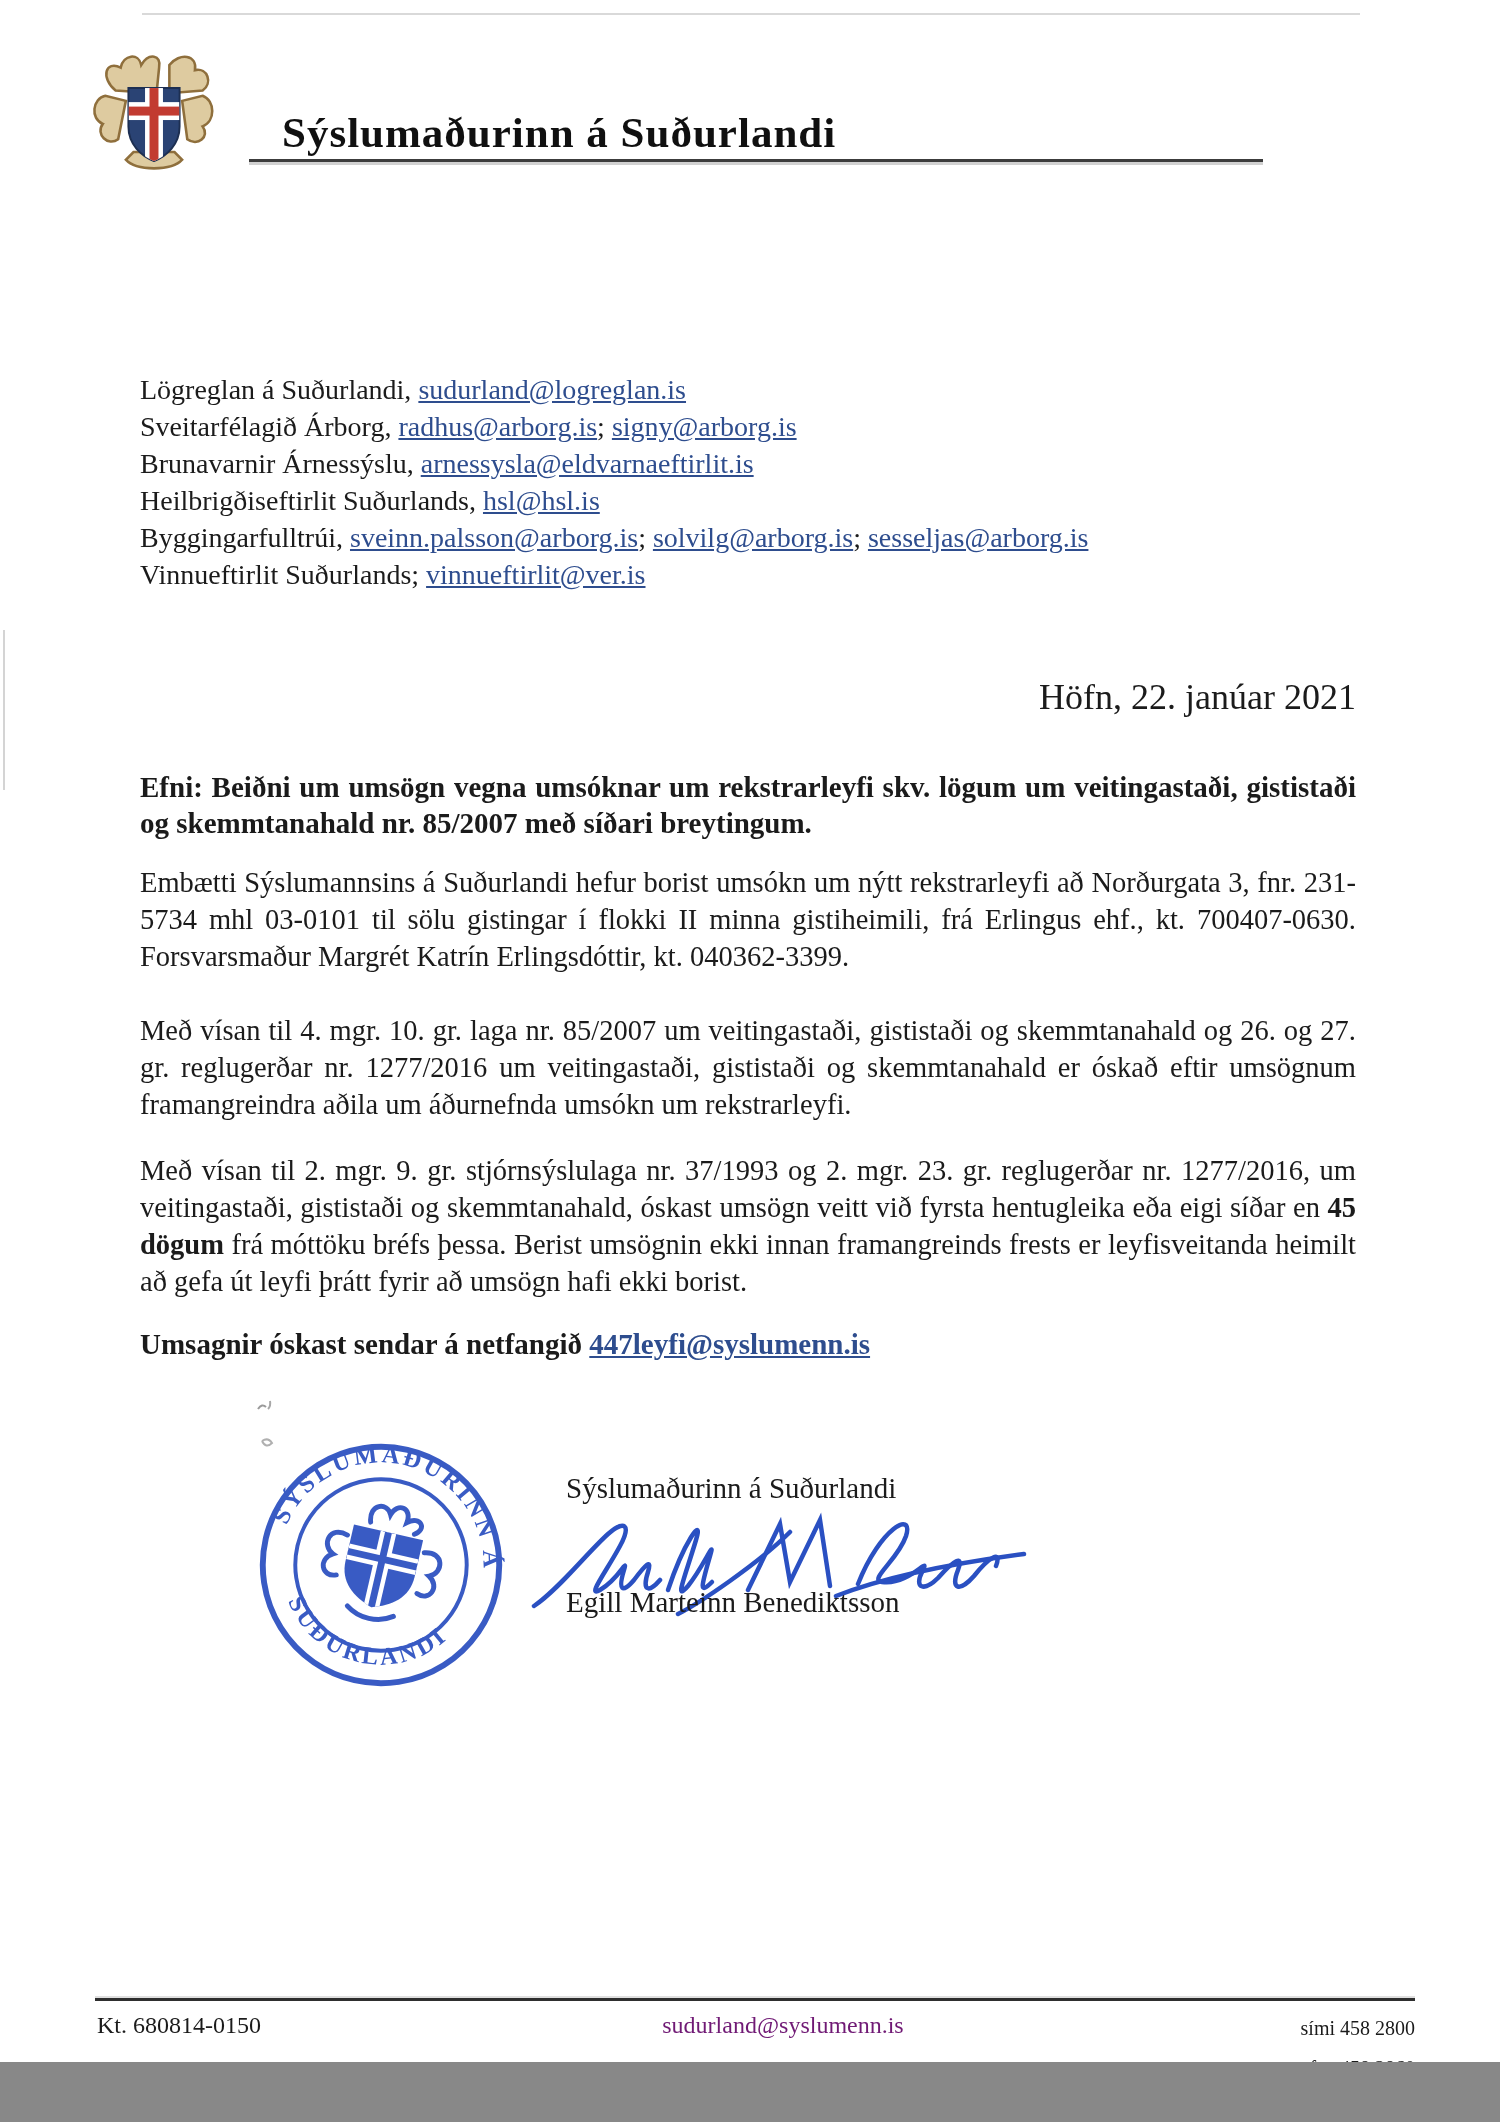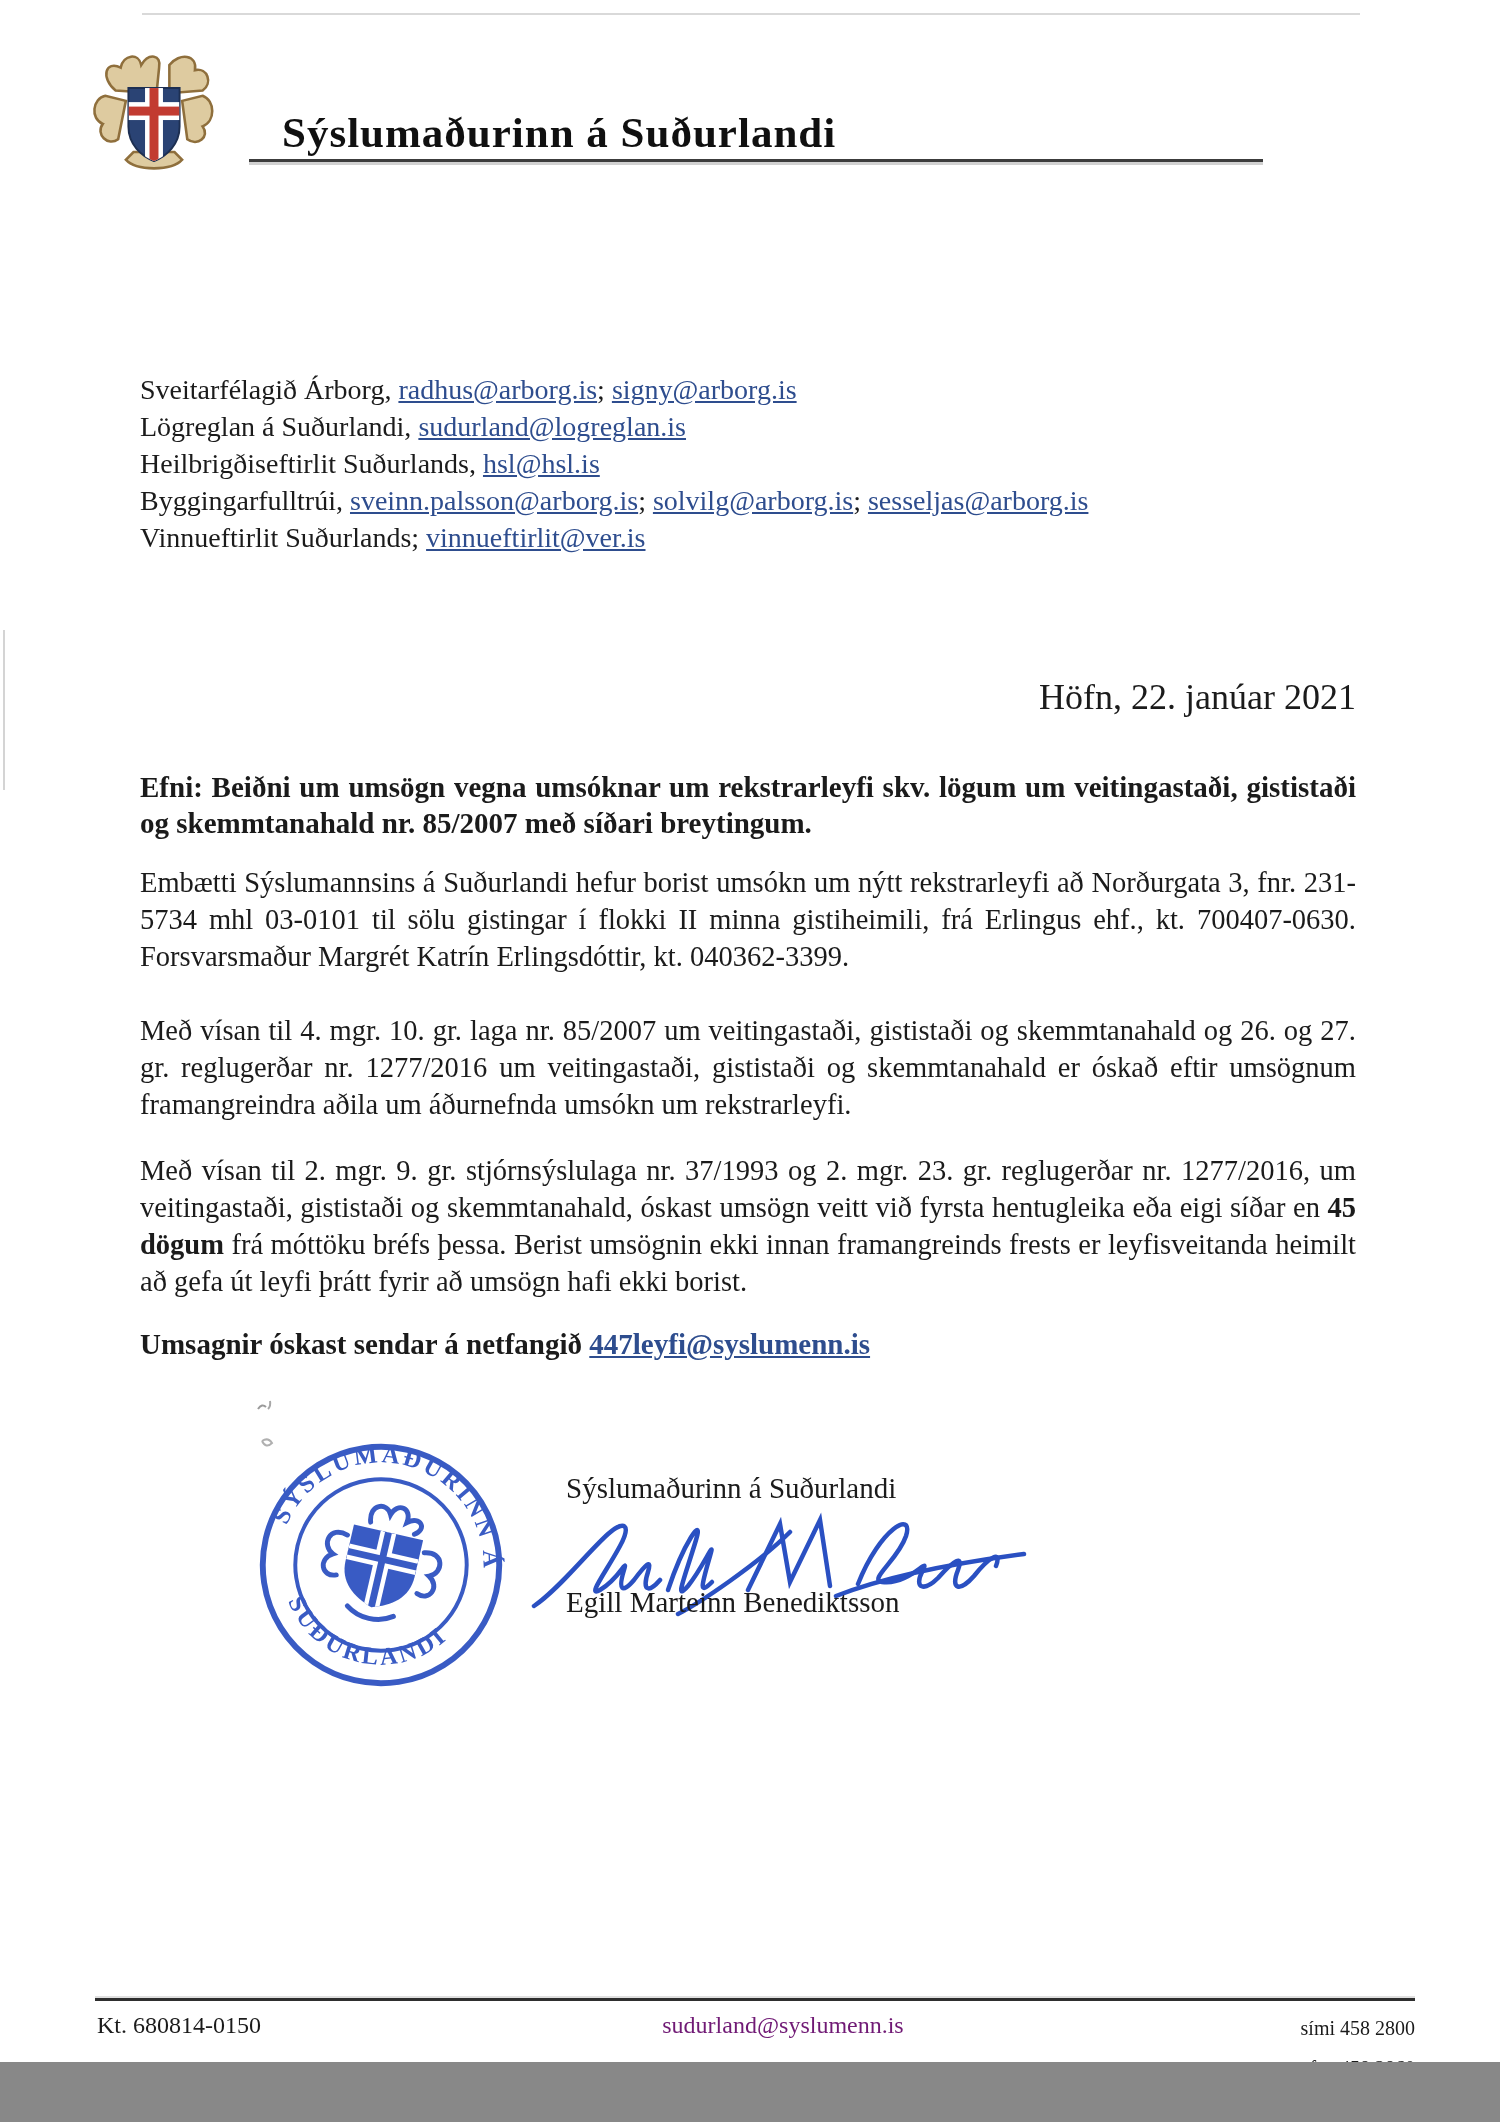--- a/index.html
+++ b/index.html
@@ -73,22 +73,23 @@
       <rect x="30" y="39" width="40" height="14" fill="#ffffff"></rect>
       <rect x="46.5" y="28" width="7" height="60" fill="#c23b31"></rect>
       <rect x="30" y="42.5" width="40" height="7" fill="#c23b31"></rect>
     </g>
   </svg>
 
   <div class="title">Sýslumaðurinn á Suðurlandi</div>
   <div class="title-rule"></div>
 
   <div class="recipients" id="recipients">
+      <div><span>Lögreglan á Suðurlandi, </span><a href="#" class="link">sudurland@logreglan.is</a></div>
       <div><span>Sveitarfélagið Árborg, </span><a href="#" class="link">radhus@arborg.is</a><span>; </span><a href="#" class="link">signy@arborg.is</a></div>
-      <div><span>Lögreglan á Suðurlandi, </span><a href="#" class="link">sudurland@logreglan.is</a></div>
+      <div><span>Brunavarnir Árnessýslu, </span><a href="#" class="link">arnessysla@eldvarnaeftirlit.is</a></div>
       <div><span>Heilbrigðiseftirlit Suðurlands, </span><a href="#" class="link">hsl@hsl.is</a></div>
       <div><span>Byggingarfulltrúi, </span><a href="#" class="link">sveinn.palsson@arborg.is</a><span>; </span><a href="#" class="link">solvilg@arborg.is</a><span>; </span><a href="#" class="link">sesseljas@arborg.is</a></div>
       <div><span>Vinnueftirlit Suðurlands; </span><a href="#" class="link">vinnueftirlit@ver.is</a></div>
     </div>
 
   <div class="dateline">Höfn, 22. janúar 2021</div>
 
   <div class="subject">Efni: Beiðni um umsögn vegna umsóknar um rekstrarleyfi skv. lögum um veitingastaði, gististaði og skemmtanahald nr. 85/2007 með síðari breytingum.</div>
 
   <div class="para para-1">Embætti Sýslumannsins á Suðurlandi hefur borist umsókn um nýtt rekstrarleyfi að Norðurgata 3, fnr. 231-5734 mhl 03-0101 til sölu gistingar í flokki II minna gistiheimili, frá Erlingus ehf., kt. 700407-0630. Forsvarsmaður Margrét Katrín Erlingsdóttir, kt. 040362-3399.</div>

